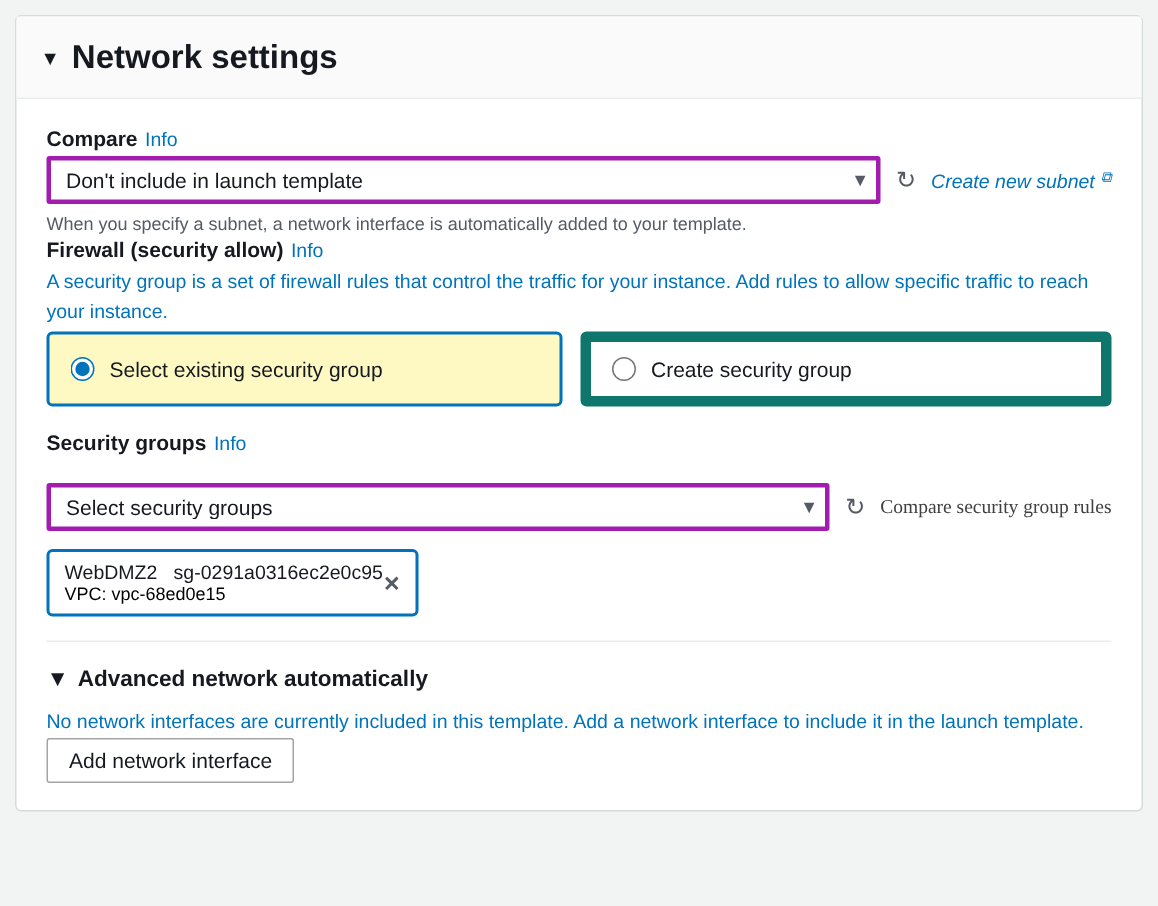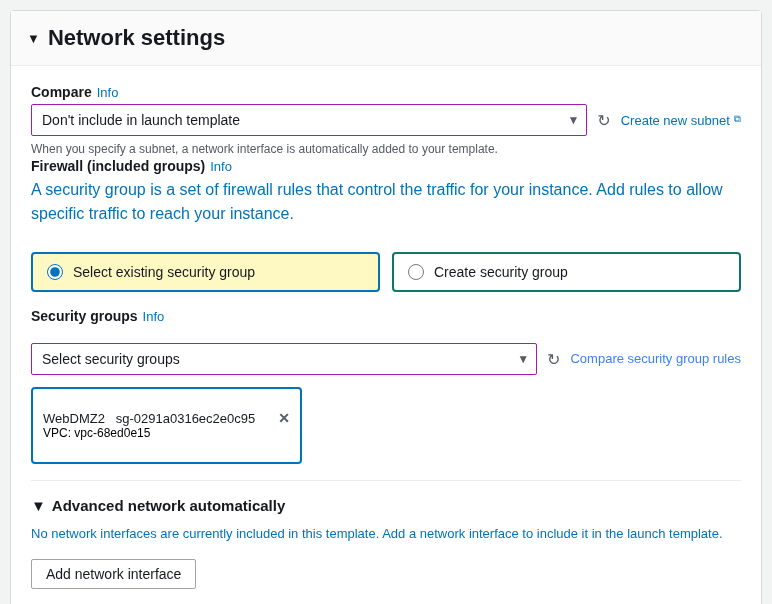--- a/index.html
+++ b/index.html
@@ -59,21 +59,21 @@
       gap: 10px;
       margin-bottom: 6px;
     }
     .select-wrapper {
       position: relative;
       flex: 1;
     }
     .form-select {
       width: 100%;
       height: 32px;
-      border: 1px solid #a21caf;
+      border: 3px solid #a21caf;
       border-radius: 2px;
       background: #fff;
       padding: 0 32px 0 10px;
       font-size: 14px;
       color: #16191f;
       appearance: none;
       cursor: pointer;
       outline: none;
     }
     .select-arrow {
@@ -86,20 +86,21 @@
       font-size: 12px;
     }
     .create-link-btn {
       display: flex;
       gap: 4px;
       color: #0073bb;
       font-size: 13px;
       text-decoration: none;
       white-space: nowrap;
       cursor: pointer;
+      font-style: italic;
     }
     .refresh-icon {
       color: #545b64;
       font-size: 16px;
       cursor: pointer;
     }
     .hint-text {
       font-size: 12px;
       color: #545b64;
       margin-top: 4px;
@@ -107,33 +108,33 @@
     }
     .section-title {
       font-size: 14px;
       font-weight: 700;
       margin-bottom: 4px;
       display: flex;
       align-items: center;
       gap: 5px;
     }
     .description-text {
-      font-size: 16px;
+      font-size: 13px;
       color: #0073bb;
-      margin-bottom: 26px;
+      margin-bottom: 4px;
       line-height: 1.5;
     }
     .radio-group {
       display: flex;
       gap: 12px;
       margin-bottom: 16px;
     }
     .radio-option {
       flex: 1;
-      border: 2px solid #0f766e;
+      border: 7px solid #0f766e;
       border-radius: 4px;
       padding: 10px 14px;
       display: flex;
       align-items: center;
       gap: 10px;
       cursor: pointer;
       background: #fff;
     }
     .radio-option.selected {
       border: 2px solid #0073bb;
@@ -152,35 +153,36 @@
     }
     .security-groups-label {
       font-size: 14px;
       font-weight: 700;
       margin-bottom: 19px;
       display: flex;
       align-items: flex-end;
       gap: 5px;
     }
     .compare-link {
-      color: #3b82f6;
+      color: #404040;
       font-size: 13px;
       text-decoration: none;
       white-space: nowrap;
       line-height: 1.4;
       cursor: pointer;
       text-align: center;
+      font-family: Liberation Serif, serif;
     }
     .tag-container {
       border: 2px solid #0073bb;
       border-radius: 4px;
-      padding: 22px 10px;
+      padding: 6px 10px;
       display: inline-flex;
-      align-items: flex-start;
-      gap: 23px;
+      align-items: center;
+      gap: 0;
       background: #fff;
       margin-top: 6px;
     }
     .tag-text {
       font-size: 13px;
       color: #16191f;
     }
     .tag-vpc {
       font-size: 12px;
       color: #000000;
@@ -202,21 +204,20 @@
       align-items: center;
       gap: 6px;
       font-size: 15px;
       font-weight: 700;
       color: #16191f;
       margin-bottom: 10px;
     }
     .no-interface-text {
       font-size: 13px;
       color: #0073bb;
-      margin-bottom: 14px;
       line-height: 1.6;
     }
     .btn-outline {
       border: 1px solid #a3a3a3;
       background: #fff;
       border-radius: 2px;
       padding: 6px 14px;
       font-size: 14px;
       color: #16191f;
       cursor: pointer;
@@ -253,21 +254,21 @@
       <span class="refresh-icon" title="Refresh">↻</span>
       <a class="create-link-btn">
         <span>Create new subnet</span>
         <span class="external-icon">⧉</span>
       </a>
     </div>
     <div class="hint-text">When you specify a subnet, a network interface is automatically added to your template.</div>
 
     
     <div class="section-title">
-      <span>Firewall (included groups)</span>
+      <span>Firewall (security allow)</span>
       <a class="info-link">Info</a>
     </div>
     <div class="description-text">A security group is a set of firewall rules that control the traffic for your instance. Add rules to allow specific traffic to reach your instance.</div>
 
     
     <div class="radio-group">
       <label class="radio-option selected">
         <input type="radio" name="sg-mode" checked="" style="">
         <span class="radio-label">Select existing security group</span>
       </label>

